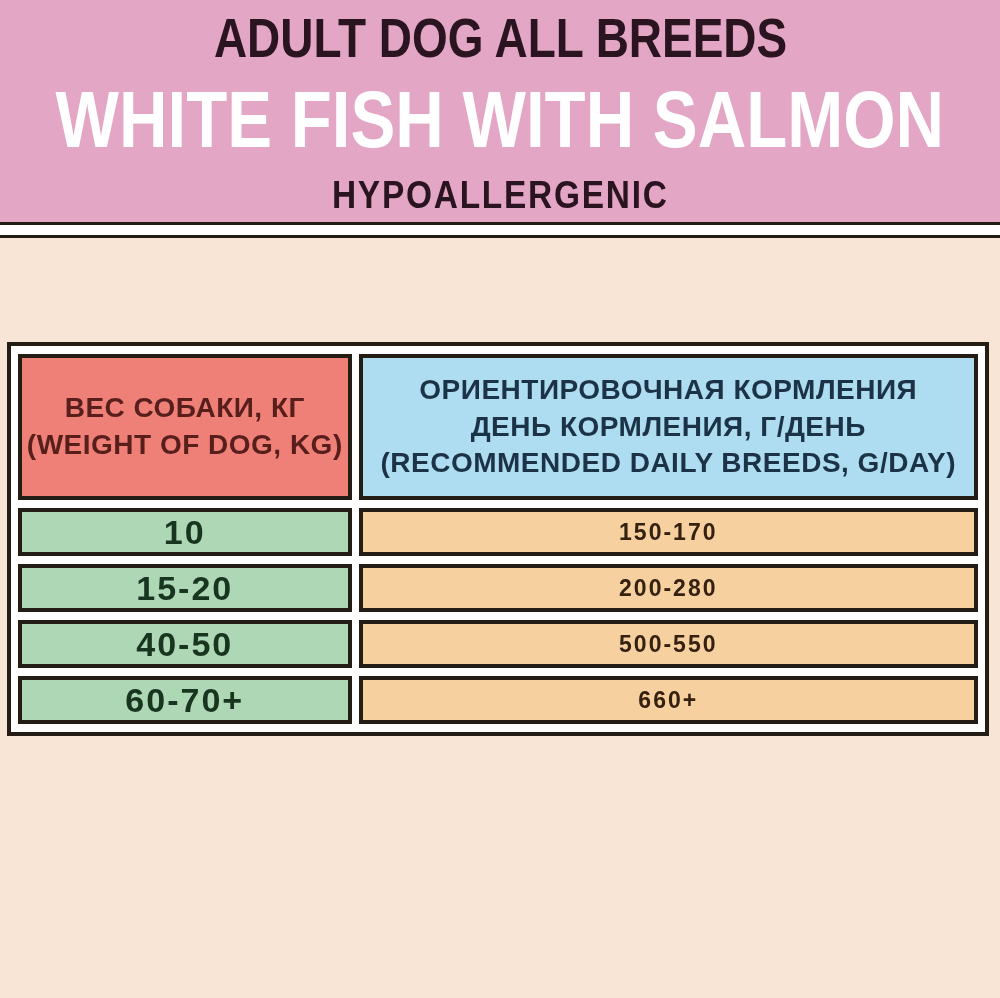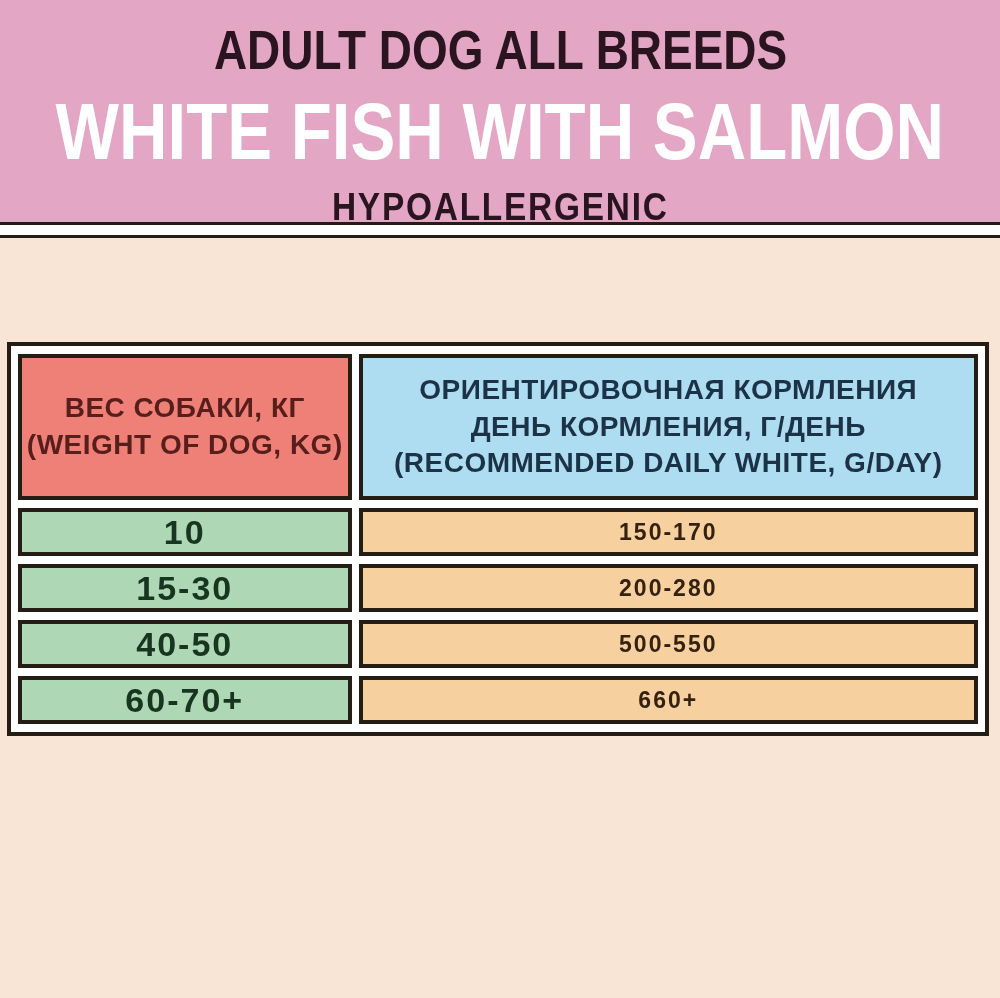--- a/index.html
+++ b/index.html
@@ -25,21 +25,21 @@
     font-weight: bold;
   }
   .banner {
     width: 100%;
     height: 222px;
     background: var(--banner-bg);
     display: flex;
     flex-direction: column;
     align-items: center;
     justify-content: flex-start;
-    padding-top: 22px;
+    padding-top: 10px;
     text-align: center;
   }
   .banner .category {
     color: var(--banner-title-color);
     font-size: 56px;
     line-height: 1.0;
     letter-spacing: 0px;
     transform: scaleX(0.82);
     transform-origin: center;
     white-space: nowrap;
@@ -138,29 +138,29 @@
     </colgroup>
     <tbody>
       <tr>
         <td class="weight-header">
           <div>ВЕС СОБАКИ, КГ</div>
           <div>(WEIGHT OF DOG, KG)</div>
         </td>
         <td class="ration-header">
           <div>ОРИЕНТИРОВОЧНАЯ КОРМЛЕНИЯ</div>
           <div>ДЕНЬ КОРМЛЕНИЯ, Г/ДЕНЬ</div>
-          <div>(RECOMMENDED DAILY WHITE, G/DAY)</div>
+          <div>(RECOMMENDED DAILY BREEDS, G/DAY)</div>
         </td>
       </tr>
       <tr>
         <td class="weight-cell">10</td>
         <td class="ration-cell">150-170</td>
       </tr>
       <tr>
-        <td class="weight-cell">15-30</td>
+        <td class="weight-cell">15-20</td>
         <td class="ration-cell">200-280</td>
       </tr>
       <tr>
         <td class="weight-cell">40-50</td>
         <td class="ration-cell">500-550</td>
       </tr>
       <tr>
         <td class="weight-cell">60-70+</td>
         <td class="ration-cell">660+</td>
       </tr>

